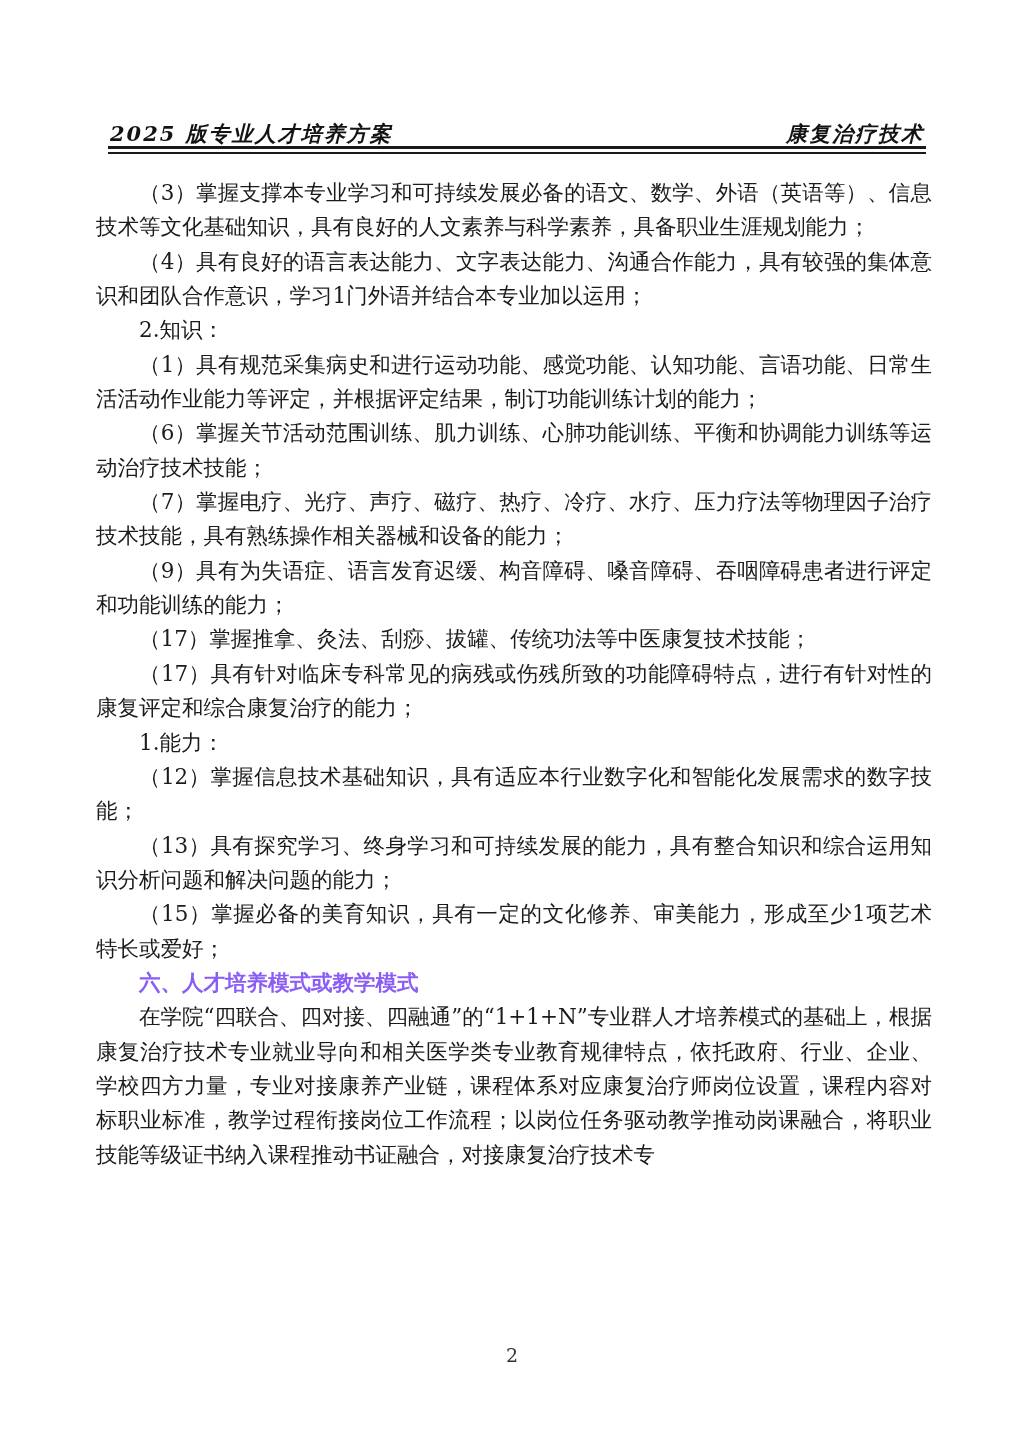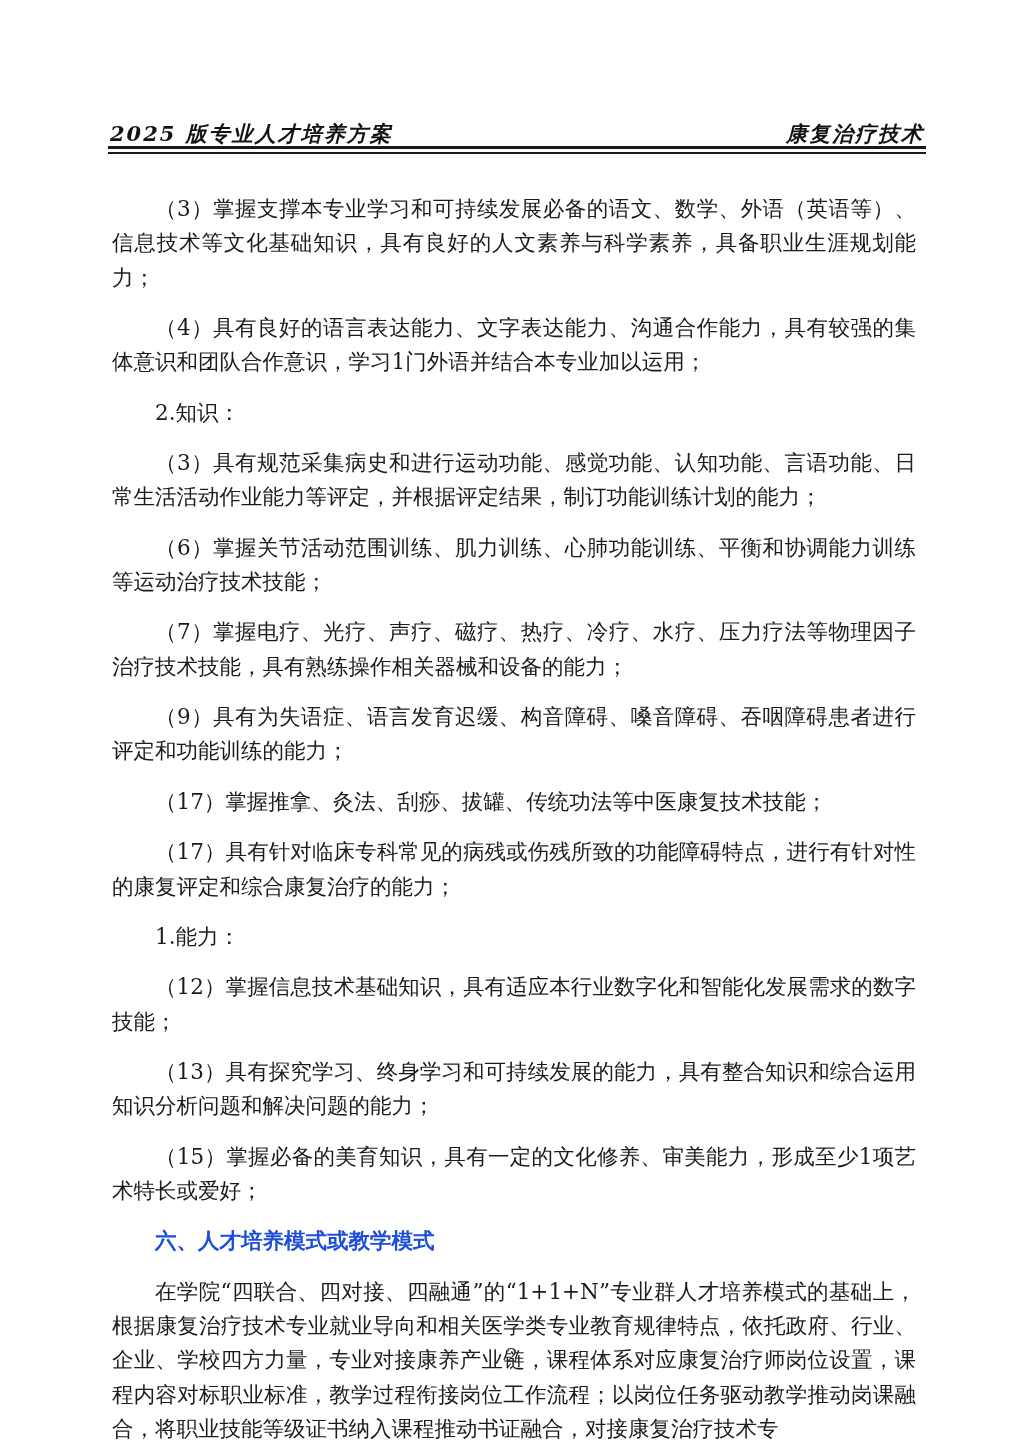--- a/index.html
+++ b/index.html
@@ -45,31 +45,31 @@
     left: 96px;
     top: 176px;
     width: 836px;
     font-size: 21.5px;
     line-height: 34.35px;
     text-align: justify;
     text-justify: inter-ideograph;
     color: #1b1b1b;
   }
   .para {
-    margin: 16px;
+    margin: 0;
     padding: 0;
     text-indent: 2em;
   }
   .para.subheading {
     text-indent: 2em;
   }
   .para.heading {
     font-family: "DejaVu Sans", "Liberation Sans", sans-serif;
     font-weight: bold;
-    color: #1d4ed8;
+    color: #8b5cf6;
   }
   .footer {
     position: absolute;
     left: 0;
     top: 1344px;
     width: 100%;
     text-align: center;
     font-size: 19px;
     color: #333333;
     font-family: "DejaVu Serif", "Liberation Serif", serif;
@@ -84,21 +84,21 @@
     <span>2025 版专业人才培养方案</span>
     <span>康复治疗技术</span>
   </div>
 
   <div class="header-rule"></div>
 
   <div class="content" id="paragraph-container">
       <p class="para">（3）掌握支撑本专业学习和可持续发展必备的语文、数学、外语（英语等）、信息技术等文化基础知识，具有良好的人文素养与科学素养，具备职业生涯规划能力；</p>
       <p class="para">（4）具有良好的语言表达能力、文字表达能力、沟通合作能力，具有较强的集体意识和团队合作意识，学习1门外语并结合本专业加以运用；</p>
       <p class="para subheading">2.知识：</p>
-      <p class="para">（3）具有规范采集病史和进行运动功能、感觉功能、认知功能、言语功能、日常生活活动作业能力等评定，并根据评定结果，制订功能训练计划的能力；</p>
+      <p class="para">（1）具有规范采集病史和进行运动功能、感觉功能、认知功能、言语功能、日常生活活动作业能力等评定，并根据评定结果，制订功能训练计划的能力；</p>
       <p class="para">（6）掌握关节活动范围训练、肌力训练、心肺功能训练、平衡和协调能力训练等运动治疗技术技能；</p>
       <p class="para">（7）掌握电疗、光疗、声疗、磁疗、热疗、冷疗、水疗、压力疗法等物理因子治疗技术技能，具有熟练操作相关器械和设备的能力；</p>
       <p class="para">（9）具有为失语症、语言发育迟缓、构音障碍、嗓音障碍、吞咽障碍患者进行评定和功能训练的能力；</p>
       <p class="para">（17）掌握推拿、灸法、刮痧、拔罐、传统功法等中医康复技术技能；</p>
       <p class="para">（17）具有针对临床专科常见的病残或伤残所致的功能障碍特点，进行有针对性的康复评定和综合康复治疗的能力；</p>
       <p class="para subheading">1.能力：</p>
       <p class="para">（12）掌握信息技术基础知识，具有适应本行业数字化和智能化发展需求的数字技能；</p>
       <p class="para">（13）具有探究学习、终身学习和可持续发展的能力，具有整合知识和综合运用知识分析问题和解决问题的能力；</p>
       <p class="para">（15）掌握必备的美育知识，具有一定的文化修养、审美能力，形成至少1项艺术特长或爱好；</p>
       <p class="para heading">六、人才培养模式或教学模式</p>

